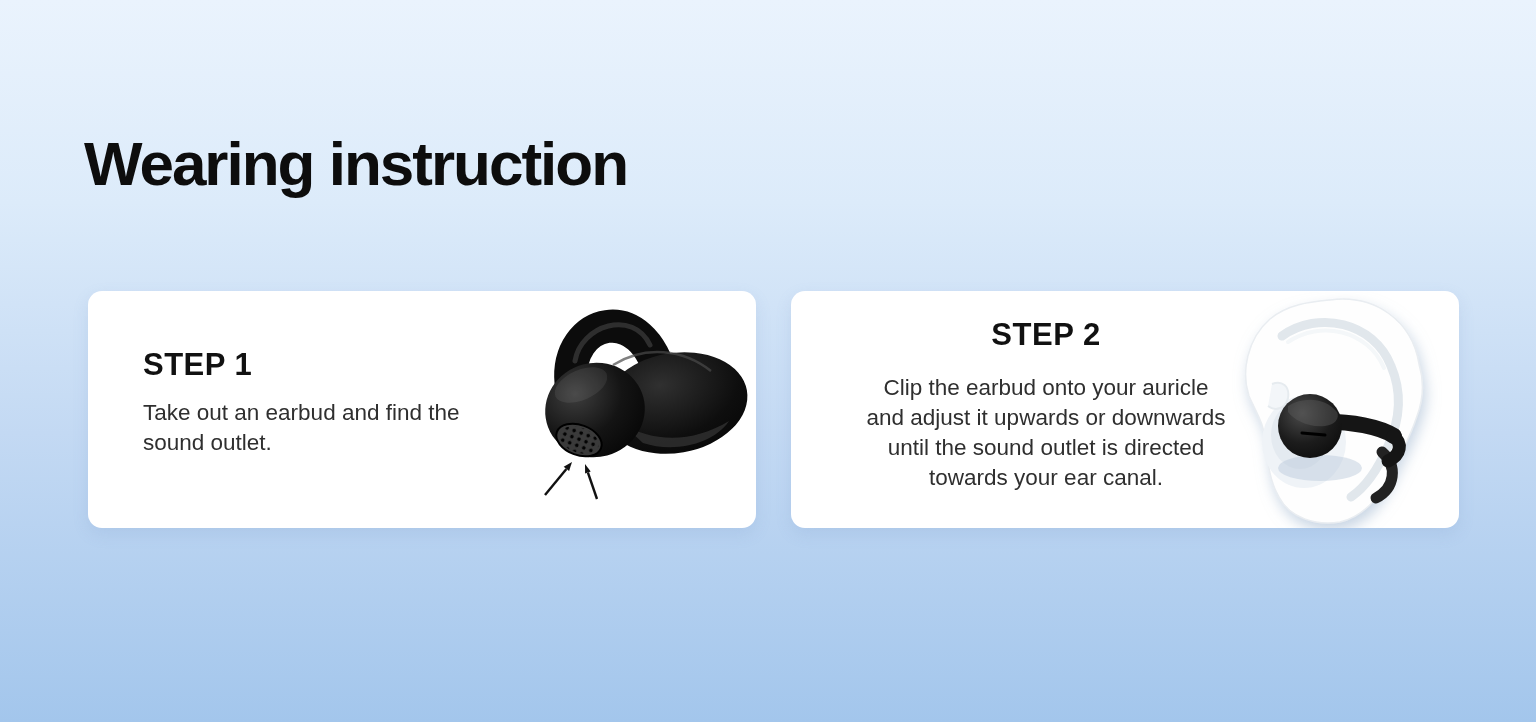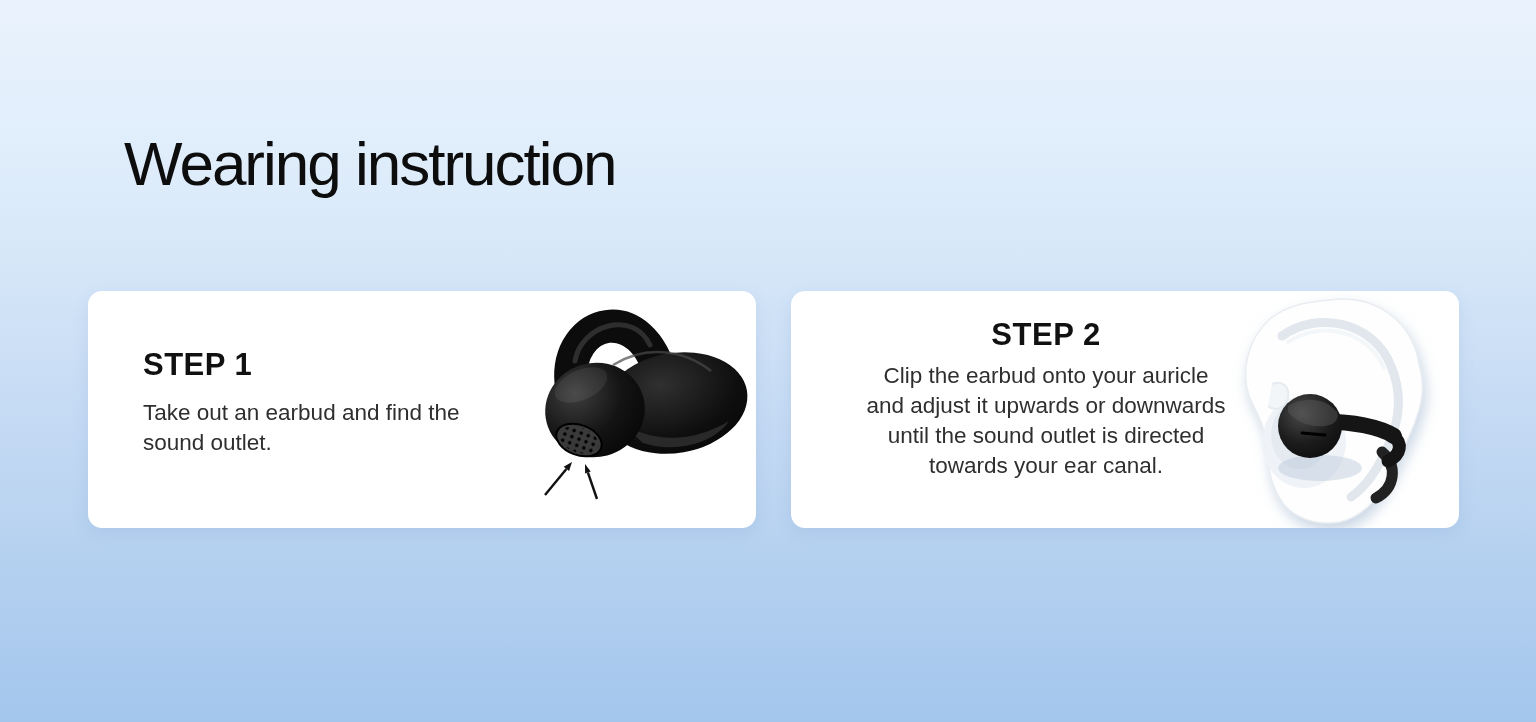--- a/index.html
+++ b/index.html
@@ -14,25 +14,24 @@
     width: 1536px;
     height: 722px;
     background: linear-gradient(180deg, #eaf3fd 0%, #dcebfa 28%, #c3d9f3 60%, #a3c6ec 100%);
     overflow: hidden;
   }
   .page-title {
     position: absolute;
     left: 84px;
     top: 128px;
     font-size: 62px;
-    font-weight: 400;
+    font-weight: 700;
     letter-spacing: -2px;
     color: #0d0d0d;
     white-space: nowrap;
-    margin-left: 40px;
   }
   .card {
     position: absolute;
     top: 291px;
     width: 668px;
     height: 237px;
     background: #ffffff;
     border-radius: 14px;
     overflow: hidden;
     box-shadow: 0 6px 16px rgba(110, 145, 190, 0.16);
@@ -49,21 +48,21 @@
     letter-spacing: 0.5px;
     color: #111111;
   }
   .step-body {
     margin-top: 15px;
     font-size: 22.5px;
     line-height: 30px;
     color: #2f2f2f;
     white-space: pre-line;
   }
-  .card-2 .step-body { margin-top: 8px; }
+  .card-2 .step-body { margin-top: 20px; }
   .illustration { position: absolute; display: block; }
   .illustration.earbud { left: 405px; top: 2px; }
   .illustration.ear { left: 431px; top: 1px; }
 </style>
 </head>
 <body>
 
 <div class="stage">
 
   <h1 class="page-title">Wearing instruction</h1>

